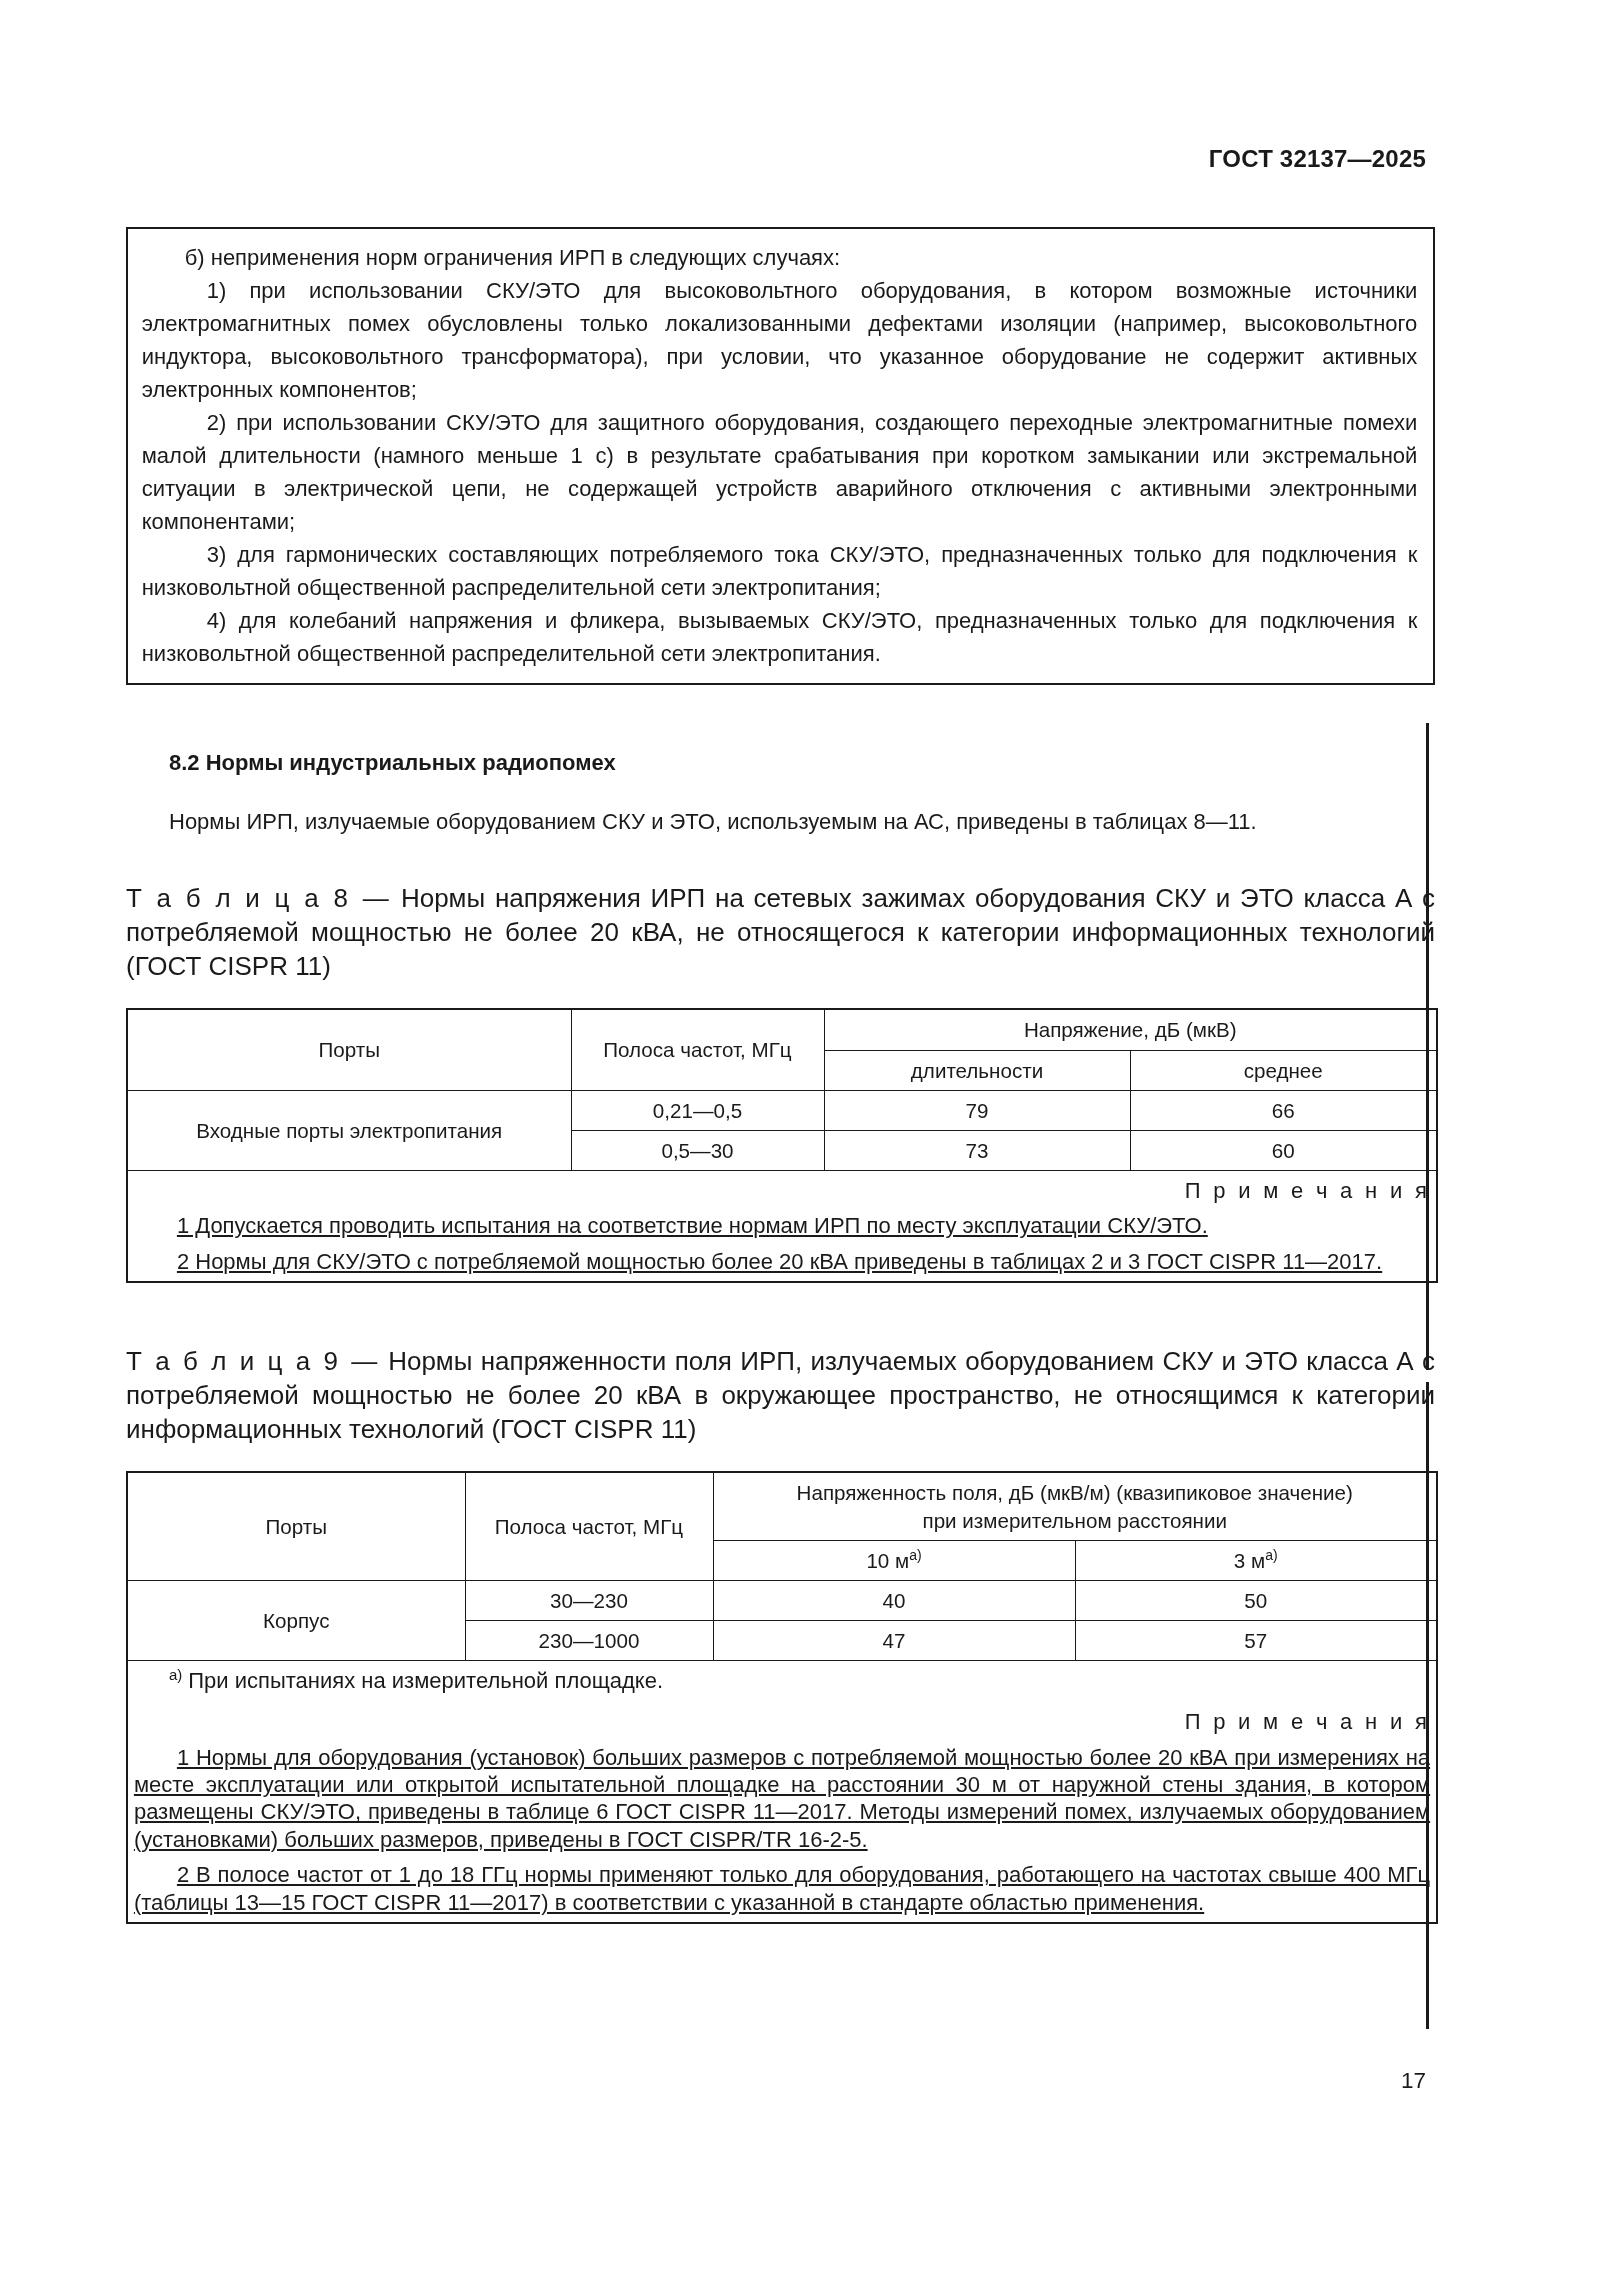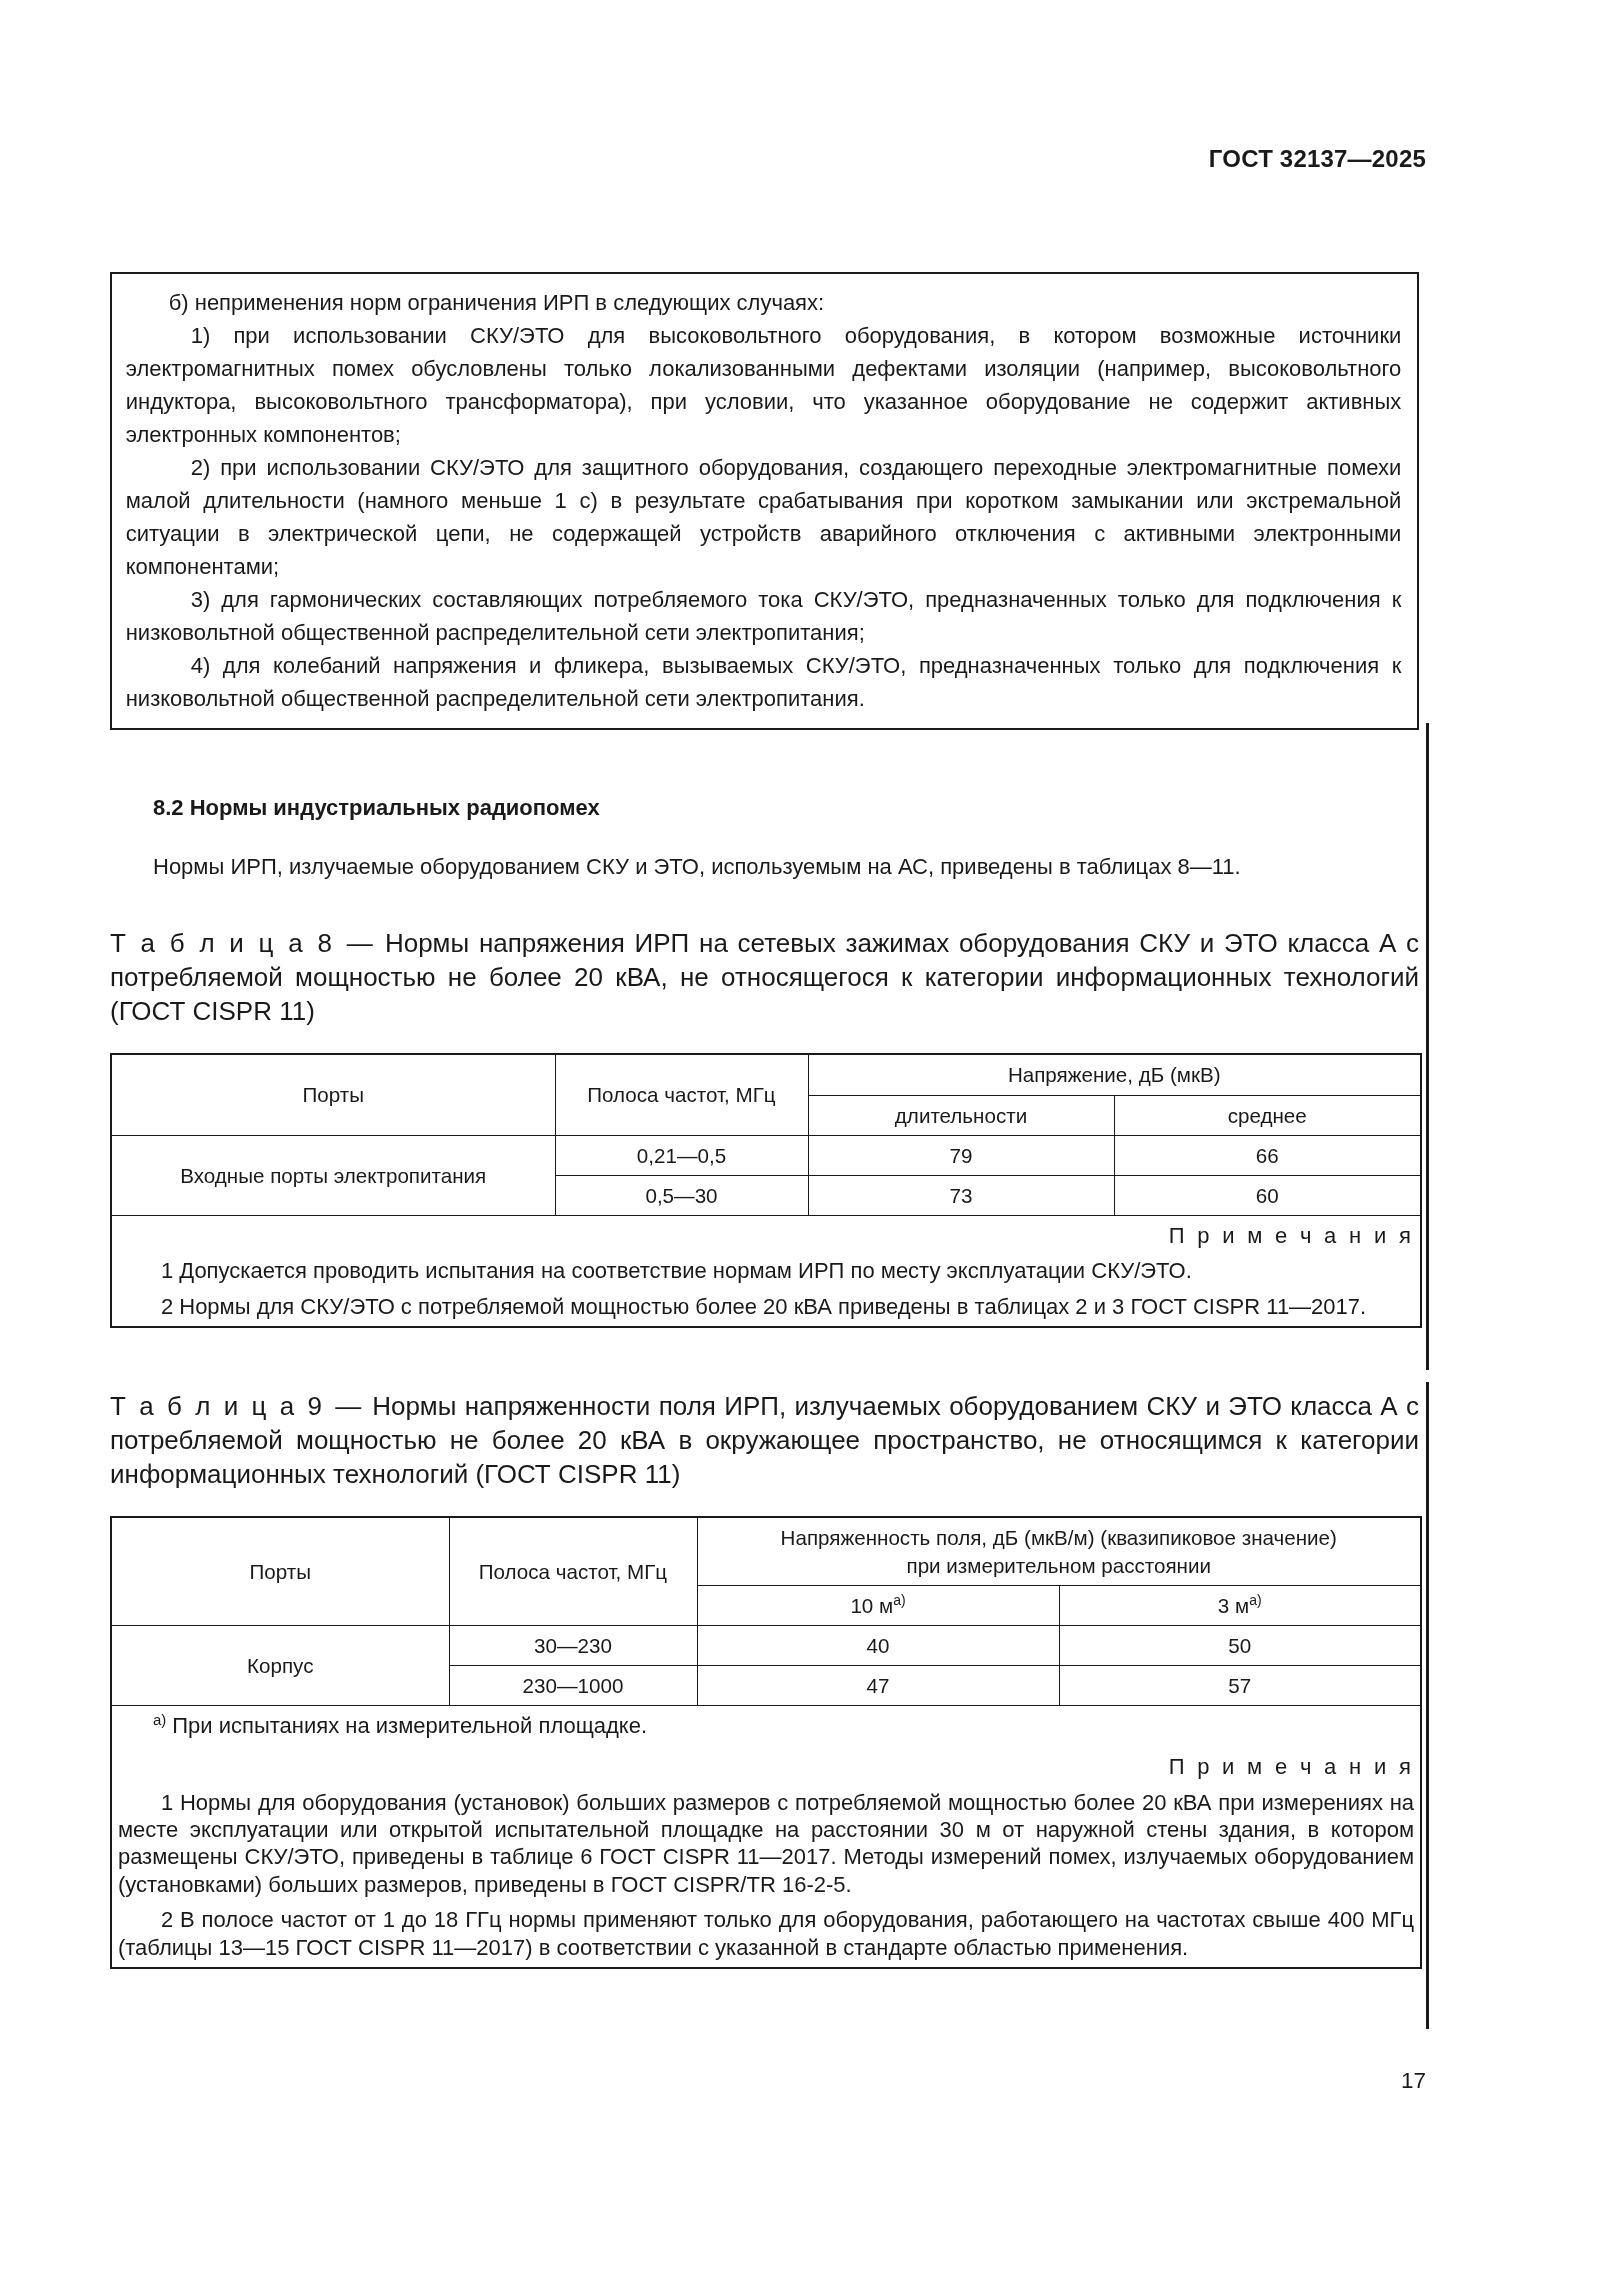--- a/index.html
+++ b/index.html
@@ -28,24 +28,23 @@
     right: 195px;
     font-size: 24px;
     font-weight: bold;
     letter-spacing: 0.2px;
     white-space: nowrap;
   }
 
   
   .content {
     position: absolute;
-    left: 110px;
+    left: 126px;
     top: 227px;
     width: 1309px;
-    margin-top: 45px;
   }
 
   p {
     margin: 0;
     font-size: 22px;
     line-height: 33px;
     text-align: justify;
     text-justify: inter-word;
     hyphens: manual;
   }
@@ -117,20 +116,21 @@
     padding-left: 43px;
     display: block;
     margin-bottom: 5.9px;
     text-align: right;
   }
   .note-item {
     display: block;
     text-indent: 43px;
     text-align: justify;
     margin-top: 7.8px;
+    text-decoration: underline;
   }
   .fn-item {
     display: block;
     text-indent: 35px;
     text-align: left;
   }
   sup { font-size: 0.68em; vertical-align: super; line-height: 0; }
 
   
   .page-number {

